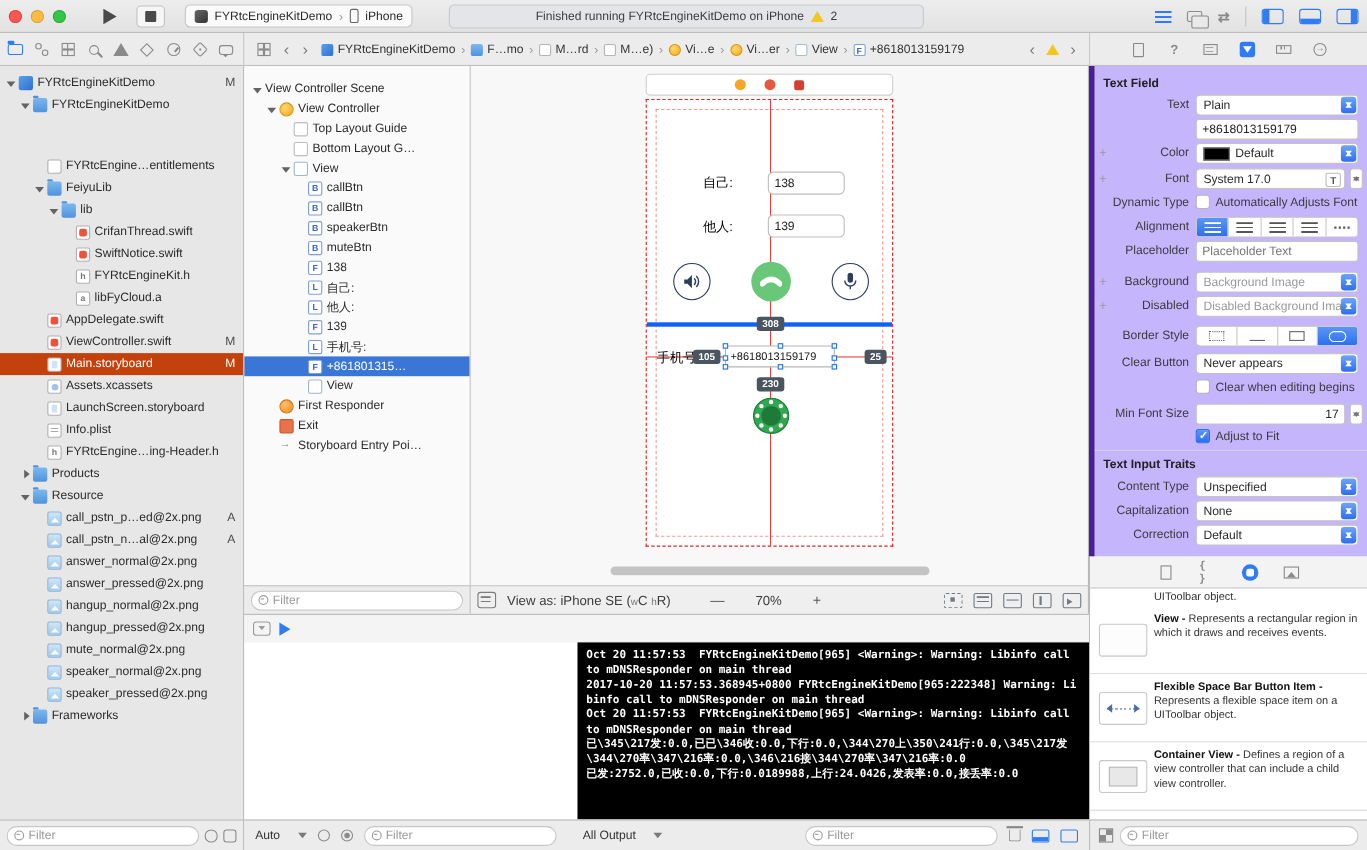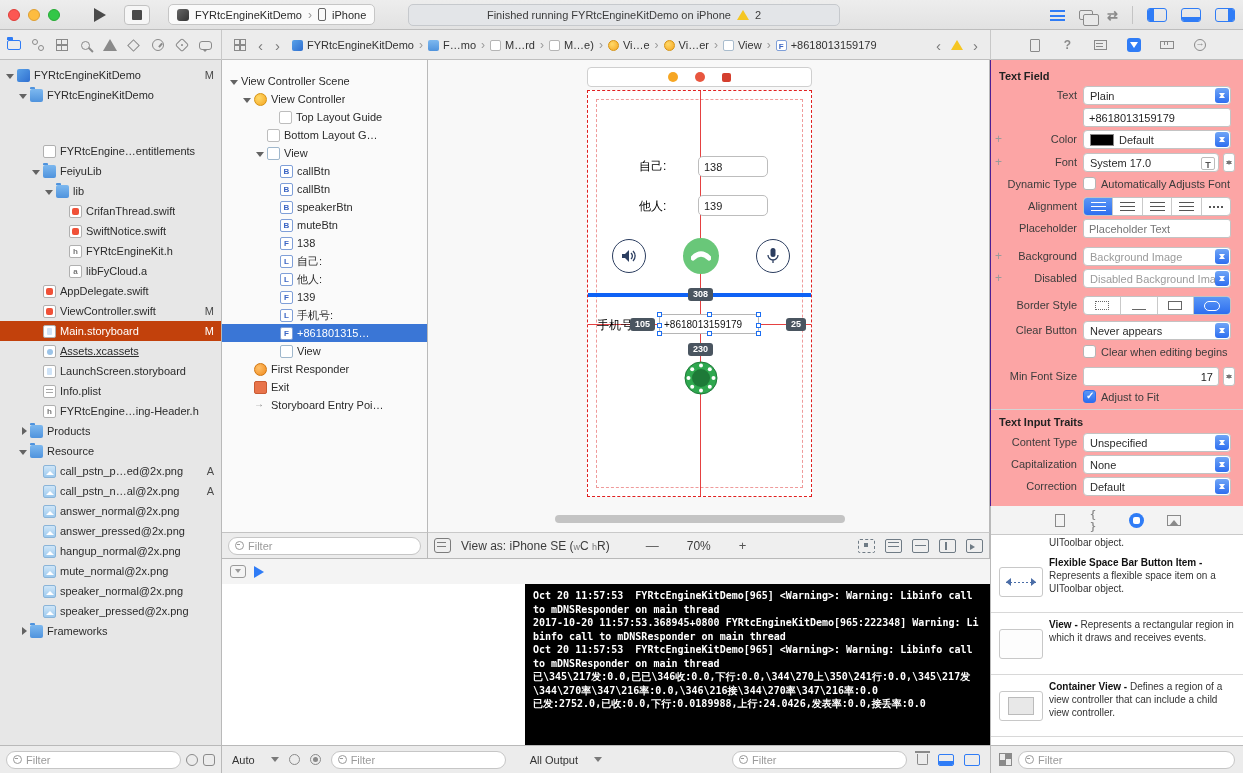--- a/index.html
+++ b/index.html
@@ -179,21 +179,21 @@
 .dot-ico.f::after{content:"";position:absolute;inset:2px;background:#8a8a8a;border-radius:50%}
 .trash{width:11px;height:11px;border:1.5px solid #8a8a8a;border-top:none;border-radius:0 0 2px 2px;position:relative;margin-left:auto}
 .trash::before{content:"";position:absolute;top:-3px;left:-3px;right:-3px;height:1.5px;background:#8a8a8a}
 .pnl{width:16px;height:12px;border:1.5px solid #2f7cf6;border-radius:2px;position:relative;overflow:hidden}
 .pnl.b::after{content:"";position:absolute;left:0;right:0;bottom:0;height:4px;background:#2f7cf6}
 #navfilter{position:absolute;left:0;top:745px;width:222px;height:28px;background:#ececec;border-top:1px solid #b9b9b9;border-right:1px solid #b9b9b9;display:flex;align-items:center;padding:0 6px;gap:5px}
 .mini-ico{width:12px;height:12px;border:1.5px solid #8a8a8a;border-radius:3px;flex:none}
 .mini-ico.c{border-radius:50%}
 
 
-#inspector{position:absolute;left:990px;top:60px;width:253px;height:446px;background:#fca5a5;border-left:1px solid #4c1d95;overflow:hidden;font-size:11px}
+#inspector{position:absolute;left:990px;top:60px;width:253px;height:446px;background:#c4b5fd;border-left:5px solid #4c1d95;overflow:hidden;font-size:11px}
 #insp-title{position:absolute;left:8px;top:10px;font-weight:700;font-size:11px;color:#222}
 .irow{position:absolute;left:0;right:0;height:20px}
 .ilabel{position:absolute;left:0;top:3px;width:86px;text-align:right;color:#3c3c3c}
 .plus{position:absolute;left:4px;top:2px;color:#9a9a9a;font-size:12px}
 .plus::before{content:"+"}
 .popup{position:absolute;top:0;height:19px;background:#fff;border:1px solid #c3c3c3;border-radius:4px;display:flex;align-items:center;padding:0 18px 0 6px;overflow:hidden;white-space:nowrap}
 .parrows{position:absolute;right:1px;top:1px;bottom:1px;width:14px;border-radius:3px;background:linear-gradient(#6fa5f6,#2d6ef0)}
 .parrows::before{content:"";position:absolute;left:4px;top:3px;border:3px solid transparent;border-bottom:4px solid #fff}
 .parrows::after{content:"";position:absolute;left:4px;bottom:3px;border:3px solid transparent;border-top:4px solid #fff}
 .ifield{position:absolute;top:0;height:19px;background:#fff;border:1px solid #c3c3c3;border-radius:3px;font-size:11px;padding:0 5px;color:#222;outline:none;font-family:"Liberation Sans",sans-serif}
@@ -448,21 +448,21 @@
           <span class="fi fi-swift"></span>
           <span class="rlbl">ViewController.swift</span>
           <span class="nbadge">M</span>
         </div>
         <div class="nrow sel" style="padding-left: 32px;">
           <span class="tri blank"></span>
           <span class="fi fi-sb"></span>
           <span class="rlbl">Main.storyboard</span>
           <span class="nbadge">M</span>
         </div>
-        <div class="nrow" style="padding-left: 32px; text-decoration: underline;">
+        <div class="nrow" style="padding-left: 32px;">
           <span class="tri blank"></span>
           <span class="fi fi-assets"></span>
           <span class="rlbl">Assets.xcassets</span>
         </div>
         <div class="nrow" style="padding-left: 32px;">
           <span class="tri blank"></span>
           <span class="fi fi-sb"></span>
           <span class="rlbl">LaunchScreen.storyboard</span>
         </div>
         <div class="nrow" style="padding-left: 32px;">
@@ -504,20 +504,25 @@
         </div>
         <div class="nrow" style="padding-left: 32px;">
           <span class="tri blank"></span>
           <span class="fi fi-png"></span>
           <span class="rlbl">answer_pressed@2x.png</span>
         </div>
         <div class="nrow" style="padding-left: 32px;">
           <span class="tri blank"></span>
           <span class="fi fi-png"></span>
           <span class="rlbl">hangup_normal@2x.png</span>
+        </div>
+        <div class="nrow" style="padding-left: 32px;">
+          <span class="tri blank"></span>
+          <span class="fi fi-png"></span>
+          <span class="rlbl">hangup_pressed@2x.png</span>
         </div>
         <div class="nrow" style="padding-left: 32px;">
           <span class="tri blank"></span>
           <span class="fi fi-png"></span>
           <span class="rlbl">mute_normal@2x.png</span>
         </div>
         <div class="nrow" style="padding-left: 32px;">
           <span class="tri blank"></span>
           <span class="fi fi-png"></span>
           <span class="rlbl">speaker_normal@2x.png</span>
@@ -547,21 +552,21 @@
     <div id="outline-list">
         <div class="orow" style="padding-left: 8px;">
           <span class="tri open"></span>
           <span class="rlbl">View Controller Scene</span>
         </div>
         <div class="orow" style="padding-left: 21px;">
           <span class="tri open"></span>
           <span class="fi oi-vc"></span>
           <span class="rlbl">View Controller</span>
         </div>
-        <div class="orow" style="padding-left: 46px;">
+        <div class="orow" style="padding-left: 34px;">
           <span class="tri blank"></span>
           <span class="fi oi-guide"></span>
           <span class="rlbl">Top Layout Guide</span>
         </div>
         <div class="orow" style="padding-left: 34px;">
           <span class="tri blank"></span>
           <span class="fi oi-guide"></span>
           <span class="rlbl">Bottom Layout G…</span>
         </div>
         <div class="orow" style="padding-left: 34px;">
@@ -926,28 +931,28 @@
       <span class="ltab">
           <span class="l-obj"></span>
         </span>
       <span class="ltab">
           <span class="l-media"></span>
         </span>
     </div>
     <div id="libpartial">UIToolbar object.</div>
     <div id="lib-items">
         <div class="librow">
+          <span class="libicon li-view"></span>
+          <div class="libtext"><b>View - </b><span>Represents a rectangular region in which it draws and receives events.</span></div>
+        </div>
+        <div class="librow">
           <span class="libicon li-flex">
             <i></i>
           </span>
           <div class="libtext"><b>Flexible Space Bar Button Item - </b><span>Represents a flexible space item on a UIToolbar object.</span></div>
-        </div>
-        <div class="librow">
-          <span class="libicon li-view"></span>
-          <div class="libtext"><b>View - </b><span>Represents a rectangular region in which it draws and receives events.</span></div>
         </div>
         <div class="librow">
           <span class="libicon li-container"></span>
           <div class="libtext"><b>Container View - </b><span>Defines a region of a view controller that can include a child view controller.</span></div>
         </div>
       </div>
   </div>
   <div id="libfilter">
     <span class="gridico"></span>
     <span class="filterfield">

